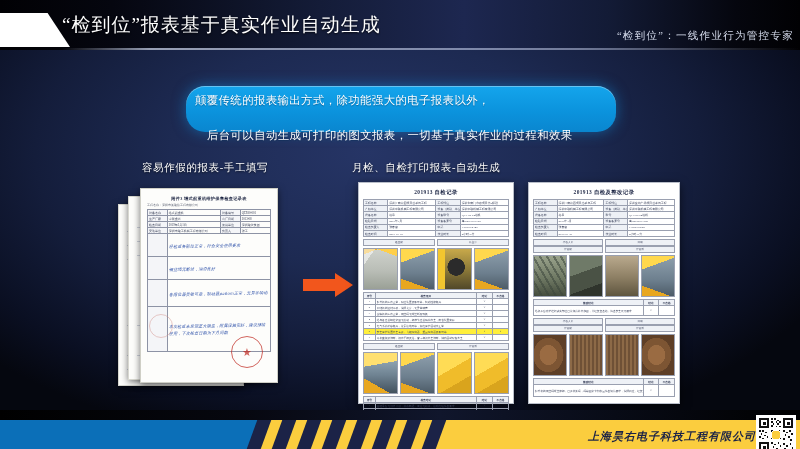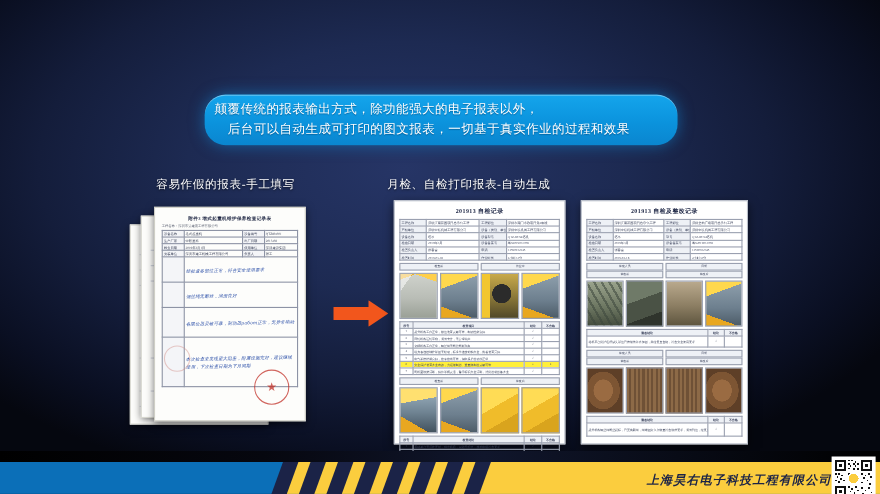--- a/index.html
+++ b/index.html
@@ -31,21 +31,21 @@
 
   
   .callout{position:absolute;left:186px;top:86px;width:430px;height:46px;
     background:linear-gradient(180deg,#14a5ec 0%,#0b93dd 55%,#0a86cf 100%);
     border-radius:19px;
     box-shadow:0 0 14px rgba(16,140,220,.55), inset 0 1px 0 rgba(255,255,255,.35);
     padding:5px 9px 0 9px;box-sizing:border-box;}
   .callout-l1{font-size:11.4px;color:#ffffff;letter-spacing:.4px;line-height:18px;white-space:nowrap;
     text-shadow:0 1px 1px rgba(0,40,80,.45);}
   .callout-l2{font-size:11.4px;color:#ffffff;letter-spacing:.4px;line-height:18px;white-space:nowrap;
-    padding-left:12px;text-shadow:0 1px 1px rgba(0,40,80,.45);}
+    padding-left:12px;text-shadow:0 1px 1px rgba(0,40,80,.45);margin-top:17px;}
 
   
   .cap{position:absolute;font-size:10.5px;color:#ffffff;letter-spacing:.6px;white-space:nowrap;
     text-shadow:0 1px 2px rgba(0,0,0,.7);}
   .cap1{left:142px;top:161px;}
   .cap2{left:352px;top:161px;}
   .cap3{left:532px;top:161px;}
 
   
   .arrow{position:absolute;left:303px;top:273px;width:50px;height:24px;}
@@ -146,20 +146,26 @@
   .f-company{position:absolute;right:44px;top:19px;font-size:11px;color:#1b2347;
     letter-spacing:1px;white-space:nowrap;font-weight:bold;font-style:italic;}
   .qr{position:absolute;right:4px;top:5px;width:40px;height:40px;background:#fff;padding:2px;
     box-sizing:border-box;}
 </style>
 </head>
 <body>
 
 <div class="slide">
 
+  <div class="header">
+    <div class="hdr-tab"></div>
+    <div class="hdr-title">“检到位”报表基于真实作业自动生成</div>
+    <div class="hdr-tag">“检到位”：一线作业行为管控专家</div>
+    <div class="hdr-rule"></div>
+  </div>
 
   <div class="callout">
     <div class="callout-l1">颠覆传统的报表输出方式，除功能强大的电子报表以外，</div>
     <div class="callout-l2">后台可以自动生成可打印的图文报表，一切基于真实作业的过程和效果</div>
   </div>
 
   <div class="cap cap2">月检、自检打印报表-自动生成</div>
   <div class="cap cap1">容易作假的报表-手工填写</div>
 
   <div class="stack">

